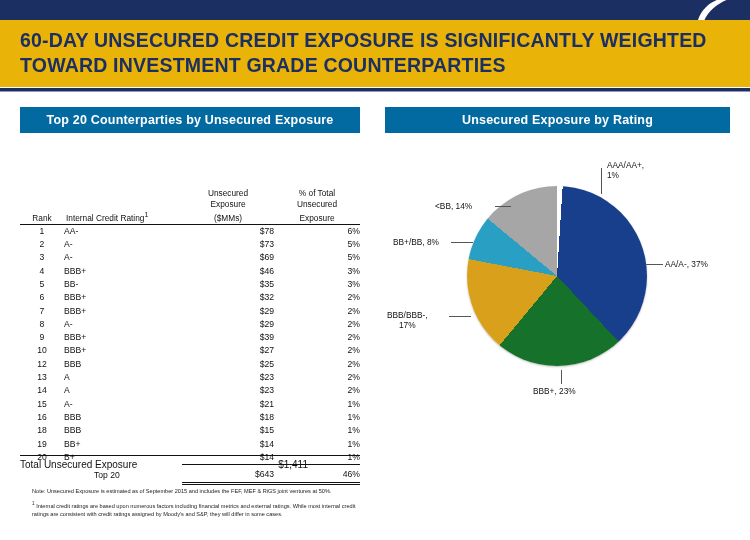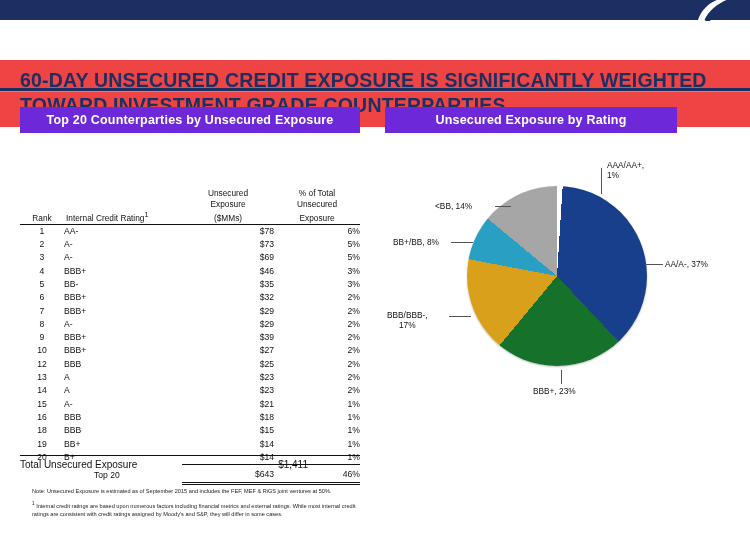--- a/index.html
+++ b/index.html
@@ -16,45 +16,44 @@
     position:absolute; left:0; top:0; width:750px; height:20px;
     background:#1b2f63;
   }
   .topbar .swoosh {
     position:absolute; right:14px; top:-4px; width:40px; height:26px;
     overflow:hidden;
   }
   
   .title-wrap {
     position:absolute; left:0; top:20px; width:750px; height:67px;
-    background:#ef4444;
-    margin-top:40px;
+    background:#eab308;
   }
   .title {
     position:absolute; left:20px; top:8px; width:700px;
     color:#1b2f63; font-size:19.5px; font-weight:bold; line-height:25px;
     letter-spacing:0.2px;
   }
   .title-rule {
     position:absolute; left:0; top:88px; width:750px; height:3px;
     background:#1b2f63;
   }
   .title-rule-thin {
     position:absolute; left:0; top:91px; width:750px; height:1px;
     background:#8e99b5;
   }
   
   .panel-header {
-    position:absolute; background:#6d28d9; color:#fff;
+    position:absolute; background:#0369a1; color:#fff;
     font-size:12.5px; font-weight:bold; text-align:center;
     display:flex; align-items:center; justify-content:center;
     letter-spacing:0.2px;
   }
   #hdr-left  { left:20px;  top:107px; width:340px; height:26px; }
-  #hdr-right { left:385px; top:107px; width:292px; height:26px; }
+  #hdr-right { left:385px; top:107px; width:345px; height:26px; }
 
   
   .tbl-area {
     position:absolute; left:20px; top:146px; width:340px; height:330px;
     font-size:8.6px; color:#111;margin-top:42px;
   }
   table.t { border-collapse:collapse; width:100%; table-layout:fixed; }
   table.t col.c-rank  { width:44px; }
   table.t col.c-rate  { width:118px; }
   table.t col.c-exp   { width:92px; }

